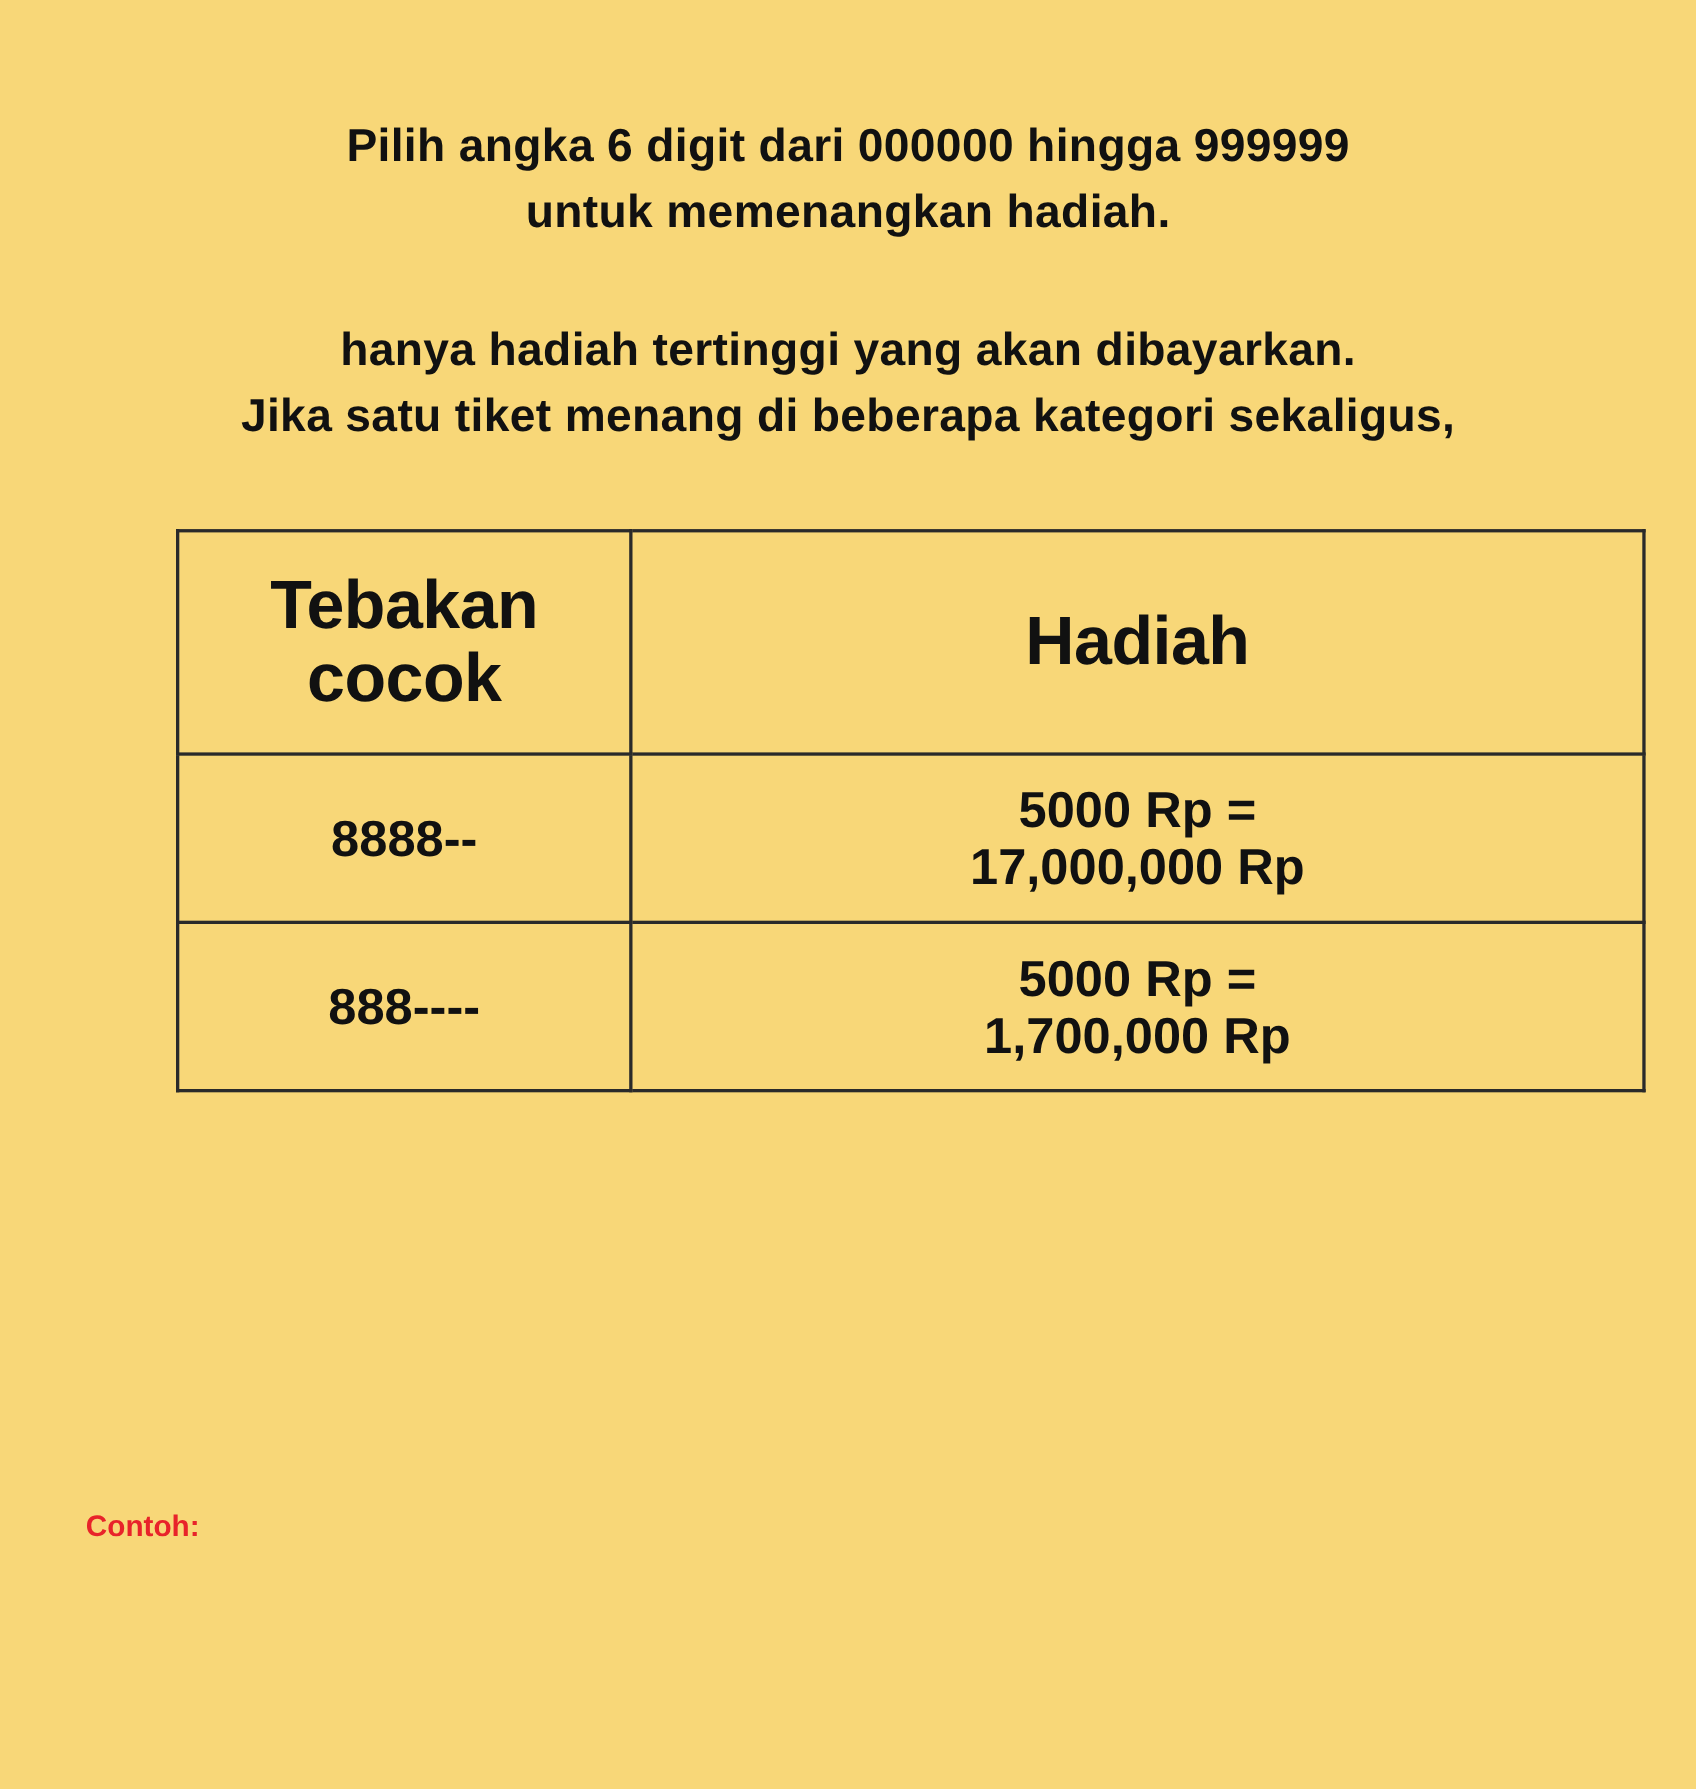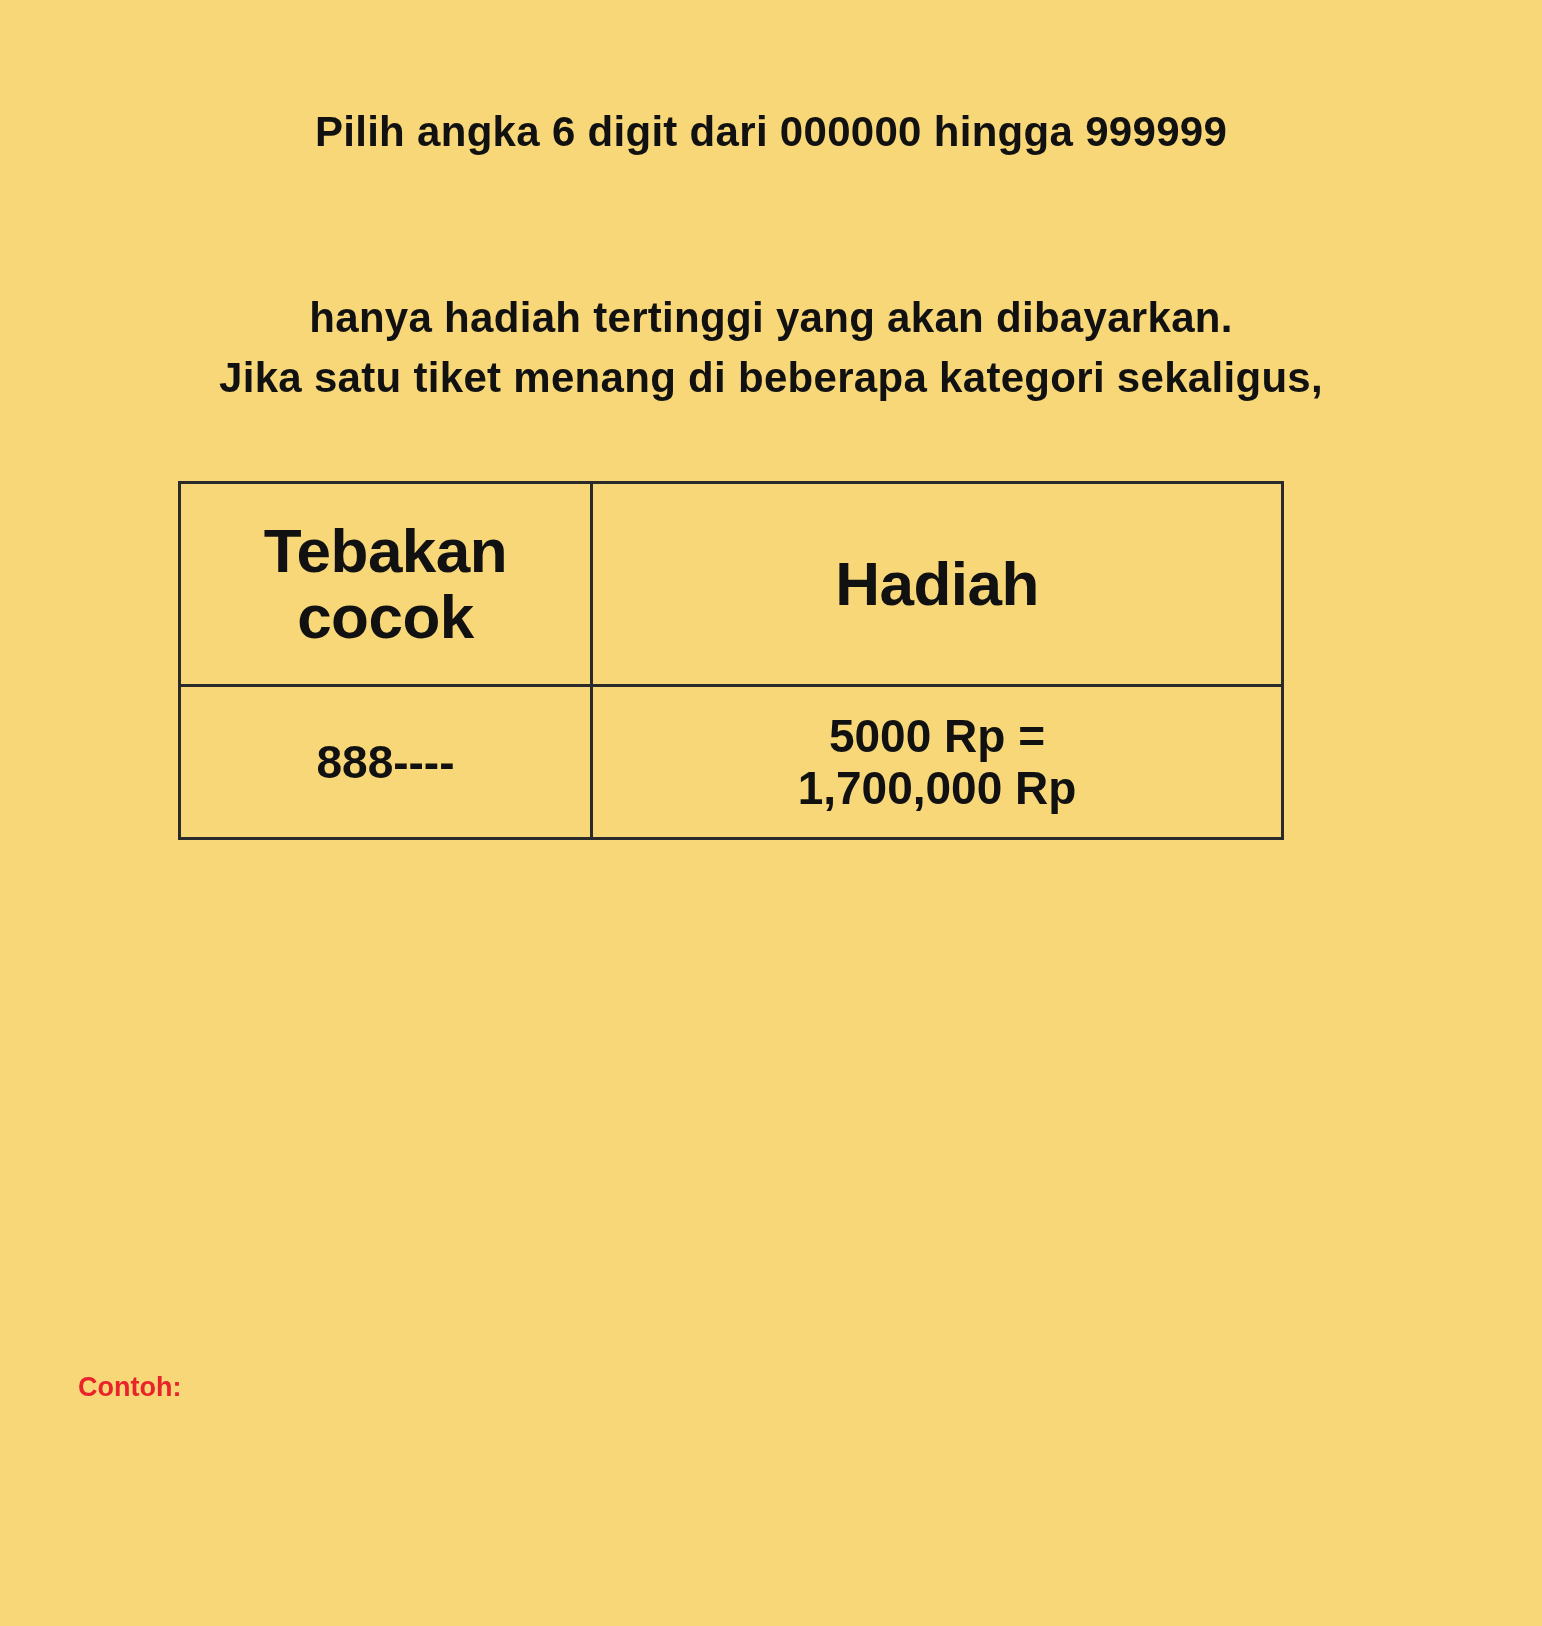--- a/index.html
+++ b/index.html
@@ -11,22 +11,22 @@
       position: relative;
       overflow: hidden;
     }
     .intro {
       position: absolute; left: 0; width: 1542px; text-align: center;
       font-weight: bold; font-size: 42px; line-height: 60px; letter-spacing: 0.3px;
     }
     .intro1 { top: 102px; }
     .intro2 { top: 288px; }
     .prize-table {
-      position: absolute; left: 178px; top: 481px;
-      width: 1106px; border-collapse: collapse;
+      position: absolute; left: 160px; top: 481px;
+      width: 1336px; border-collapse: collapse;
       table-layout: fixed;
     }
     .prize-table td, .prize-table th {
       border: 3px solid #2a2a2a;
       text-align: center; vertical-align: middle;
       padding: 0;
     }
     .prize-table th { height: 200px; font-weight: 900; font-size: 62px; line-height: 66px; letter-spacing: -0.5px; }
     .prize-table td { height: 150px; font-weight: bold; font-size: 46px; line-height: 52px; }
     .col1 { width: 412px; }
@@ -34,40 +34,48 @@
       position: absolute; left: 78px; top: 1360px;
       font-weight: bold; font-size: 27px; line-height: 54px;
     }
     .example-title { color: #e8232a; }
   </style>
 </head>
 <body>
 
 <div class="intro intro1">
   <div>Pilih angka 6 digit dari 000000 hingga 999999</div>
+  <div>untuk memenangkan hadiah.</div>
 </div>
 <div class="intro intro2">
   <div>hanya hadiah tertinggi yang akan dibayarkan.</div>
   <div>Jika satu tiket menang di beberapa kategori sekaligus,</div>
 </div>
 
 <table class="prize-table">
   <colgroup>
       <col class="col1">
       <col>
     </colgroup>
   <tbody>
       <tr>
     <th>
       <div>Tebakan</div>
       <div>cocok</div>
     </th>
     <th>Hadiah</th>
   </tr>
   <tr>
+    <td>8888--</td>
+    <td>
+      <div>5000 Rp =</div>
+      <div>17,000,000 Rp</div>
+    </td>
+  </tr>
+  <tr>
     <td>888----</td>
     <td>
       <div>5000 Rp =</div>
       <div>1,700,000 Rp</div>
     </td>
   </tr>
 </tbody>
   </table>
 
 <div class="example">

